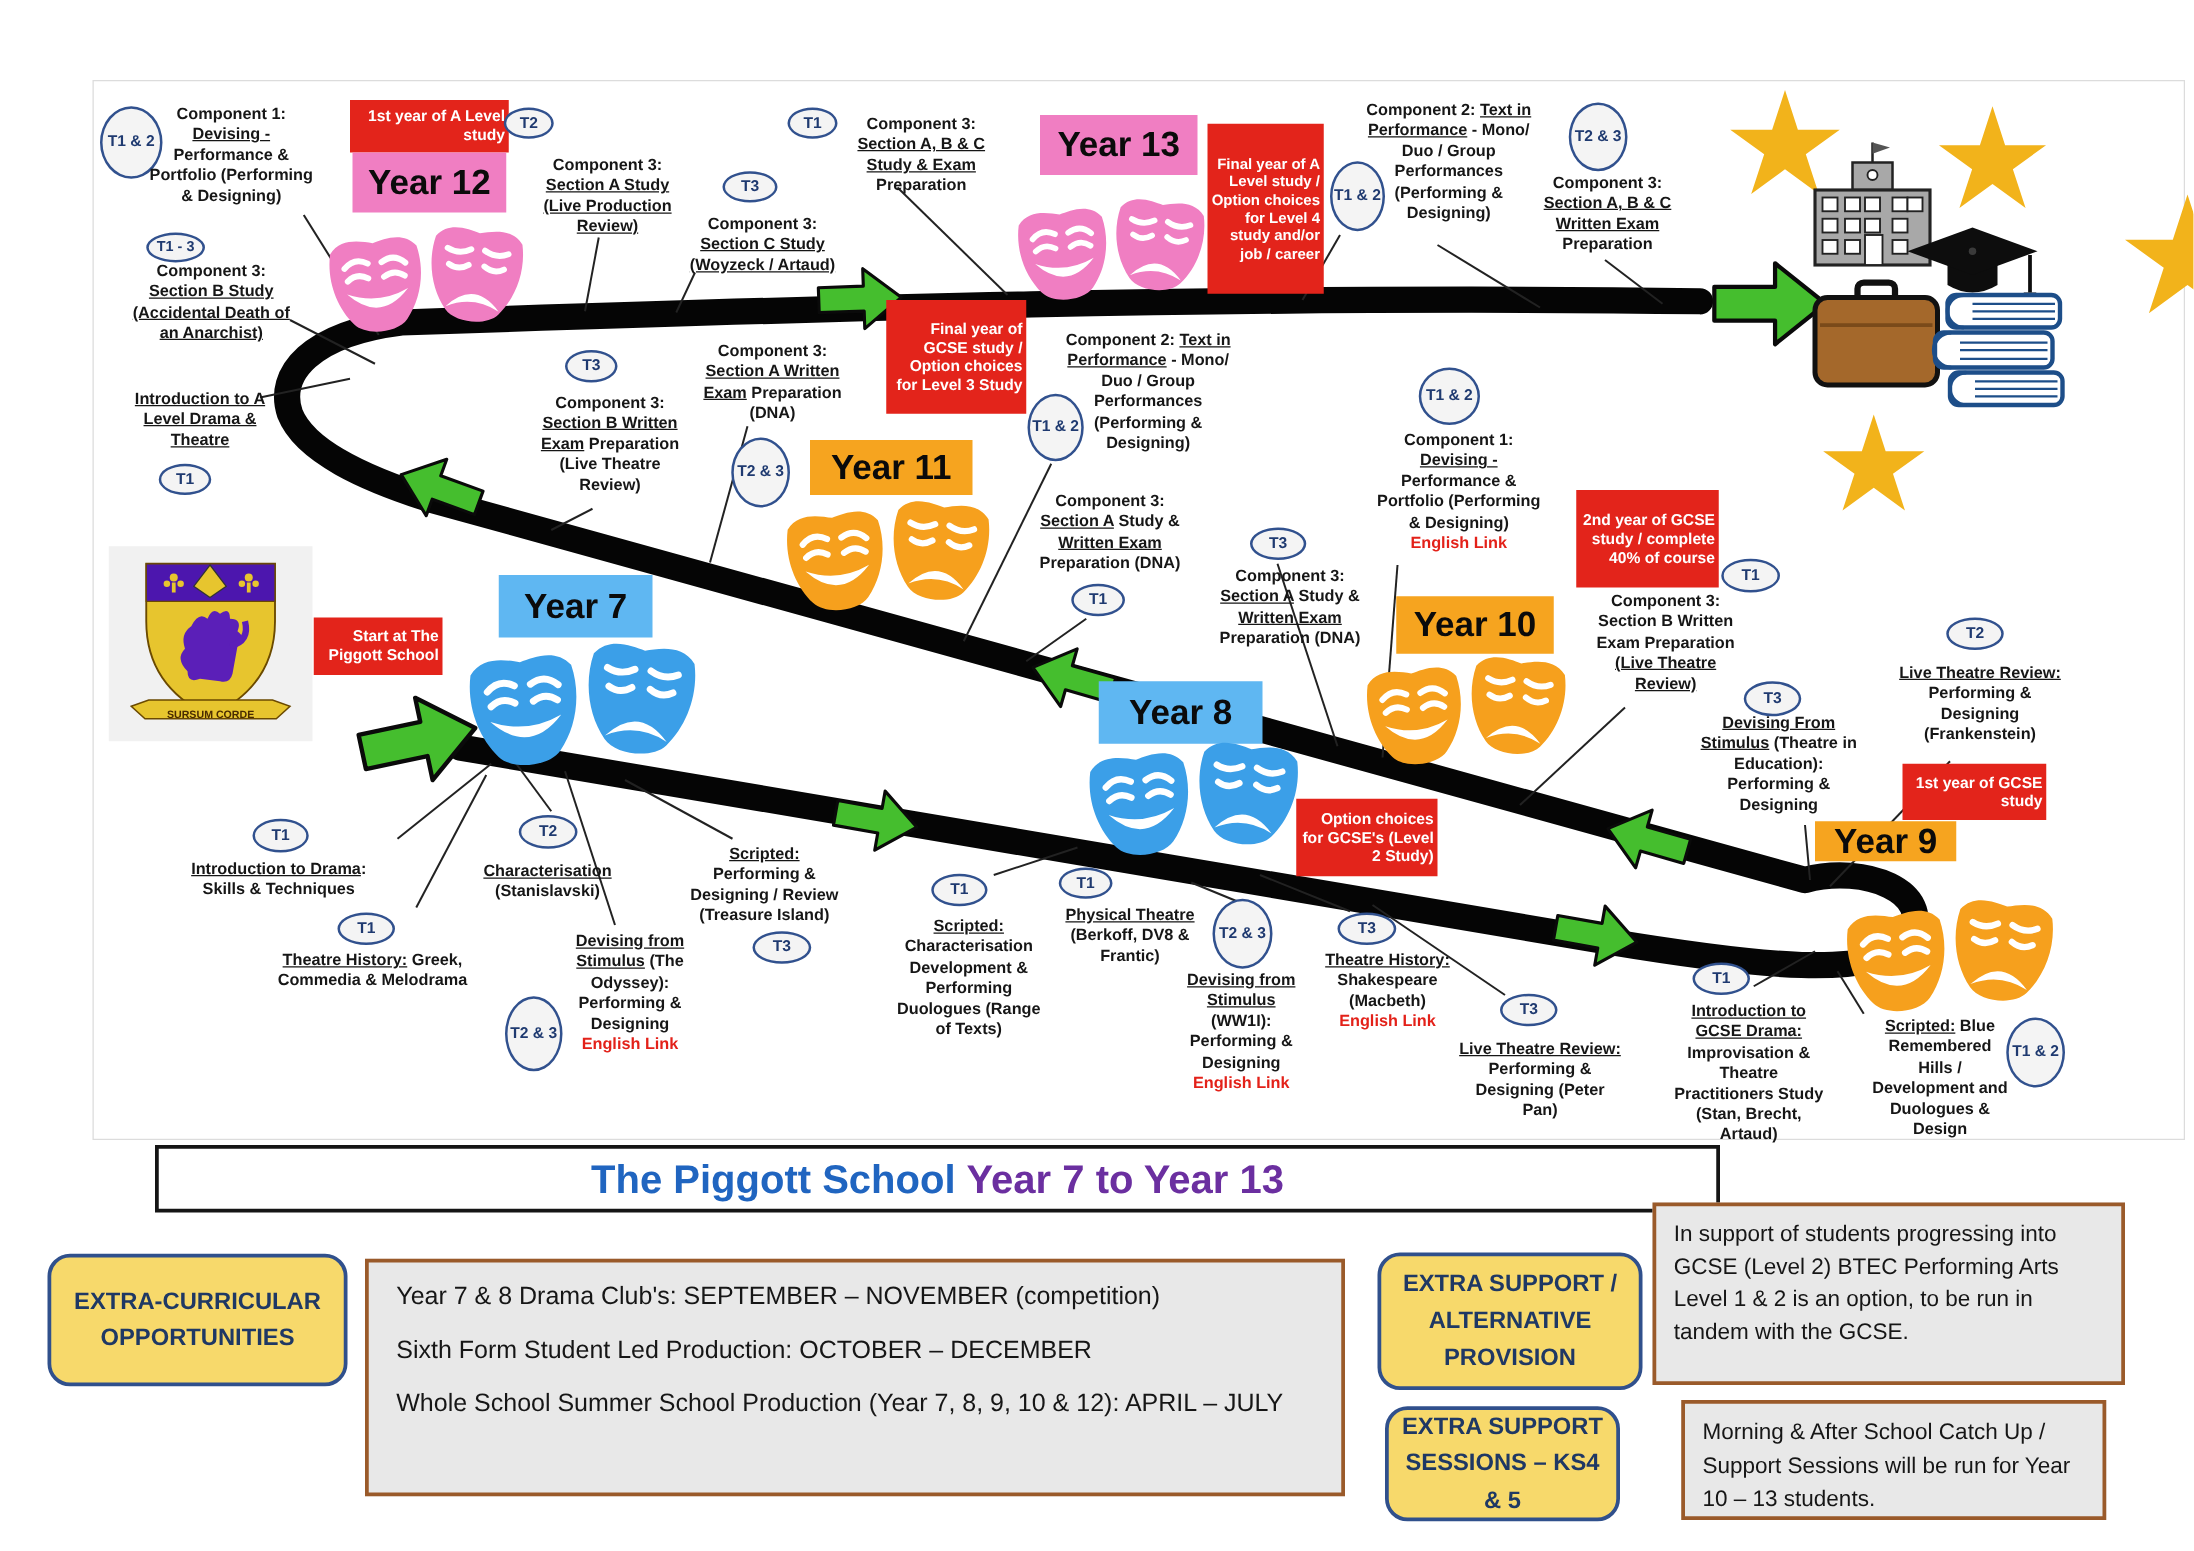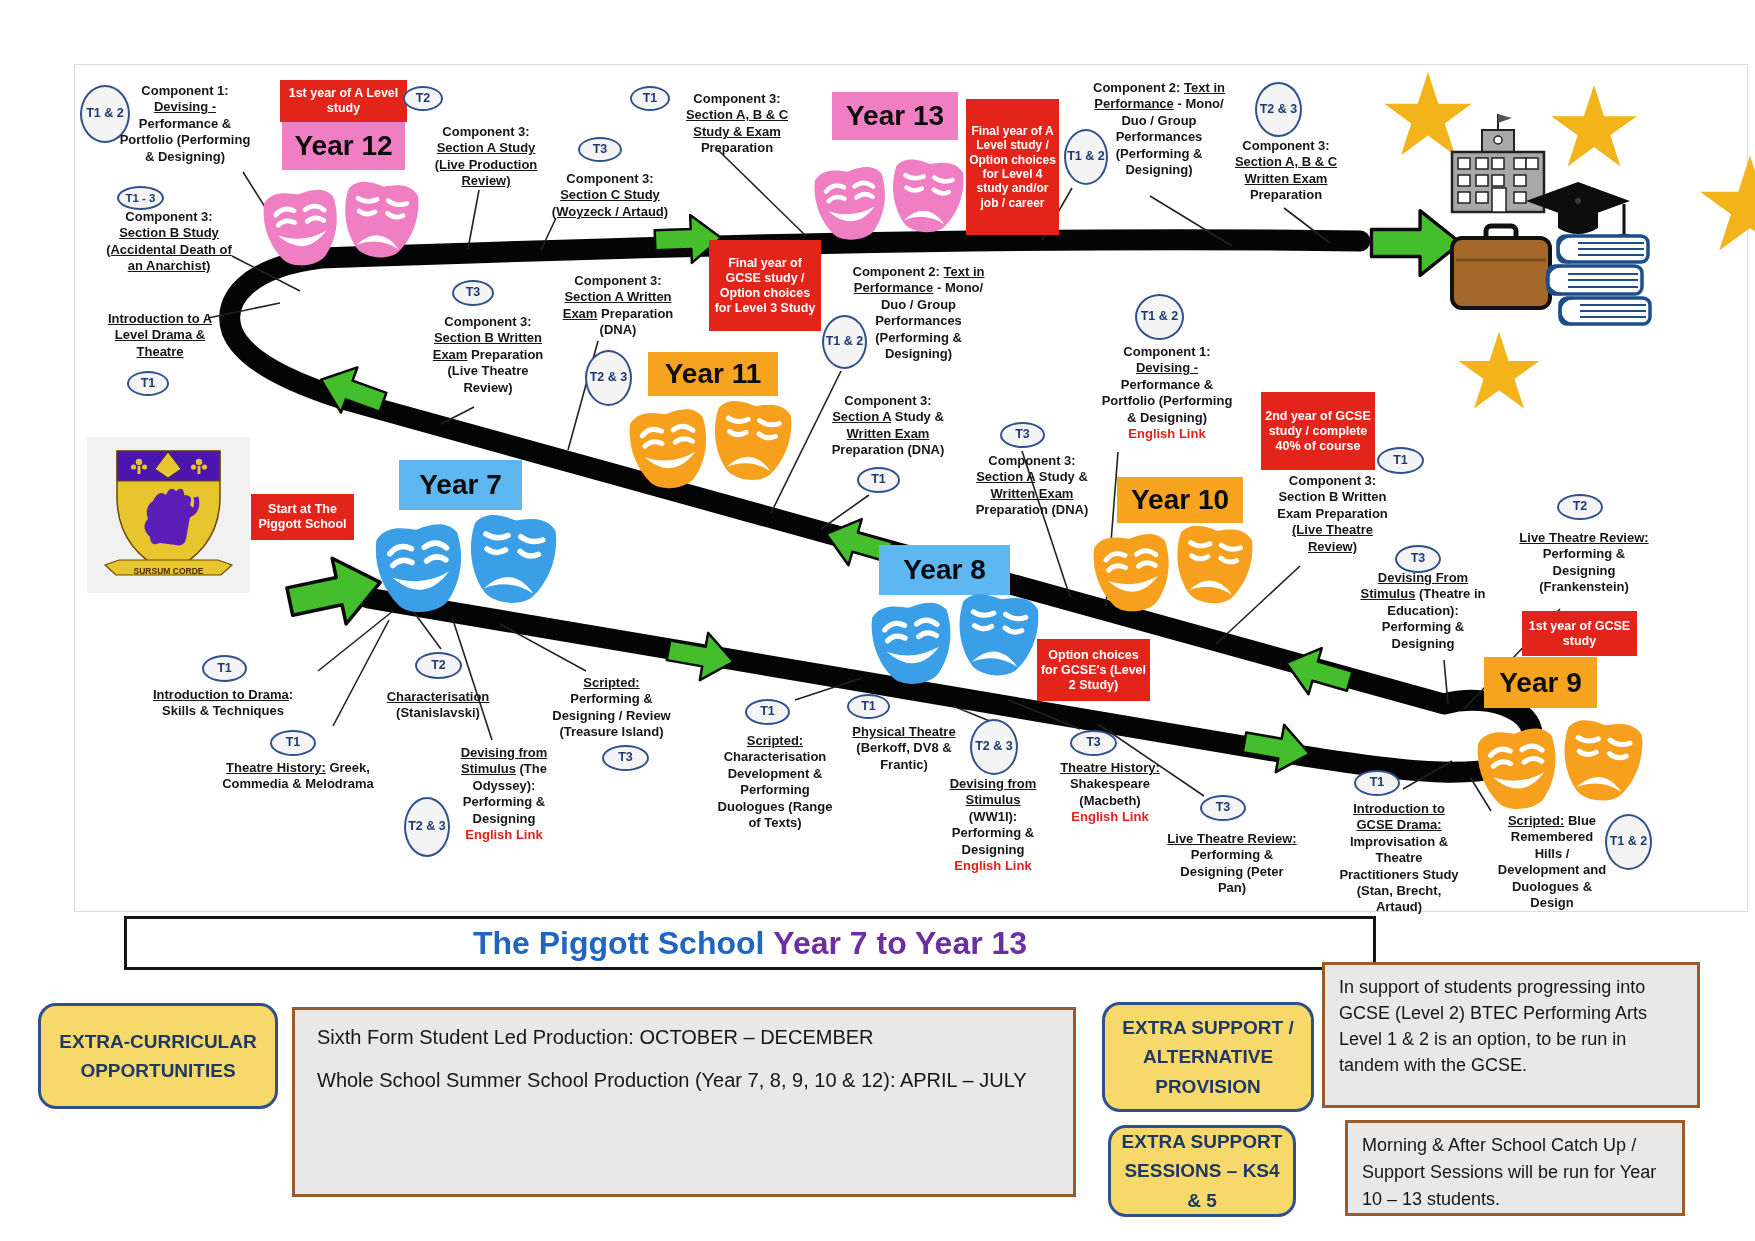--- a/index.html
+++ b/index.html
@@ -7,21 +7,21 @@
   #stage *, #stage *::before{box-sizing:border-box;}
   #frame{position:absolute;left:74px;top:64px;width:1674px;height:848px;border:1px solid #dcdcdc;}
   svg.overlay{position:absolute;left:0;top:0;}
   .tb{position:absolute;font-size:13px;font-weight:bold;color:#161616;text-align:center;line-height:1.26;}
   .tb > span{display:block;}
   .tb .ln{display:block;}
   .tb .ln span{display:inline;}
   .u{text-decoration:underline;}
   .red{color:#E32119;}
   .oval{position:absolute;background:#F4F4F4;border:2px solid #31518E;border-radius:50%;color:#1F3A70;font-weight:bold;font-size:12.5px;display:flex;align-items:center;justify-content:center;text-align:center;line-height:1.05;padding:1px;}
-  .flag{position:absolute;background:#E3241B;color:#fff;font-weight:bold;font-size:12.5px;text-align:center;display:flex;align-items:center;justify-content:center;line-height:1.2;padding:19px 3px;}
+  .flag{position:absolute;background:#E3241B;color:#fff;font-weight:bold;font-size:12.5px;text-align:right;display:flex;align-items:center;justify-content:center;line-height:1.2;padding:19px 3px;}
   .ylabel{position:absolute;color:#0b0b0b;font-weight:bold;font-size:28px;display:flex;align-items:center;justify-content:center;}
   .pink{background:#F07EC2;}
   .orange{background:#F6A41F;}
   .blue{background:#5FB7F2;}
   .masks{position:absolute;}
   .crest{position:absolute;left:87px;top:437px;width:163px;height:156px;background:#F1F1F1;}
   #title-bar{position:absolute;left:80px;top:916px;width:1252px;height:54px;background:#fff;border:3px solid #151515;display:flex;align-items:center;justify-content:center;font-size:32px;font-weight:bold;white-space:pre;margin-left:44px;}
   .t-blue{color:#2065C0;}
   .t-black{color:#131313;}
   .t-purple{color:#6B2FA0;}
@@ -201,21 +201,21 @@
   <div class="flag" style="left:709px;top:240px;width:112px;height:91px">Final year of GCSE study / Option choices for Level 3 Study</div>
   <div class="flag" style="left:1261px;top:392px;width:114px;height:78px">2nd year of GCSE study / complete 40% of course</div>
   <div class="flag" style="left:1037px;top:639px;width:113px;height:62px">Option choices for GCSE's (Level 2 Study)</div>
   <div class="flag" style="left:1522px;top:611px;width:115px;height:45px">1st year of GCSE study</div>
   <div class="flag" style="left:251px;top:494px;width:103px;height:46px">Start at The Piggott School</div>
 
   <div class="ylabel pink" style="left:282px;top:122px;width:123px;height:48px">Year 12</div>
   <div class="ylabel pink" style="left:832px;top:92px;width:126px;height:48px">Year 13</div>
   <div class="ylabel orange" style="left:648px;top:352px;width:130px;height:44px">Year 11</div>
   <div class="ylabel orange" style="left:1117px;top:477px;width:126px;height:46px">Year 10</div>
-  <div class="ylabel orange" style="left:1484px;top:657px;width:113px;height:51px">Year 9</div>
+  <div class="ylabel orange" style="left:1452px;top:657px;width:113px;height:32px">Year 9</div>
   <div class="ylabel blue" style="left:399px;top:460px;width:123px;height:50px">Year 7</div>
   <div class="ylabel blue" style="left:879px;top:545px;width:131px;height:50px">Year 8</div>
 
   <svg class="masks" style="left:262px;top:168px;color:#F07EC2" width="158" height="112" viewBox="0 0 200 125">
     <use href="#m-com" transform="translate(0,12) rotate(-6 50 55)"></use>
       <use href="#m-tra" transform="translate(100,2) rotate(6 50 55)"></use>
   </svg>
   <svg class="masks" style="left:813px;top:148px;color:#F07EC2" width="152" height="104" viewBox="0 0 200 125">
     <use href="#m-com" transform="translate(0,12) rotate(-6 50 55)"></use>
       <use href="#m-tra" transform="translate(100,2) rotate(6 50 55)"></use>
@@ -457,20 +457,21 @@
       <span>Duologues &amp;</span>
       <span>Design</span>
   </div>
 
   <div id="title-bar">
     <span class="t-blue">The Piggott School </span><span class="t-purple">Year 7 to Year 13</span>
   </div>
 
   <div class="bubble" style="left:38px;top:1003px;width:240px;height:106px">EXTRA-CURRICULAR OPPORTUNITIES</div>
   <div class="note" id="clubs">
+    <div>Year 7 &amp; 8 Drama Club's: SEPTEMBER – NOVEMBER (competition)</div>
     <div>Sixth Form Student Led Production: OCTOBER – DECEMBER</div>
     <div>Whole School Summer School Production (Year 7, 8, 9, 10 &amp; 12): APRIL – JULY</div>
   </div>
   <div class="bubble" style="left:1102px;top:1002px;width:212px;height:110px">EXTRA SUPPORT / ALTERNATIVE PROVISION</div>
   <div class="bubble" style="left:1108px;top:1125px;width:188px;height:92px">EXTRA SUPPORT SESSIONS – KS4 &amp; 5</div>
   <div class="note" id="note-btec">In support of students progressing into GCSE (Level 2) BTEC Performing Arts Level 1 &amp; 2 is an option, to be run in tandem with the GCSE.</div>
   <div class="note" id="note-catchup">Morning &amp; After School Catch Up / Support Sessions will be run for Year 10 – 13 students.</div>
 
 </div>
 

